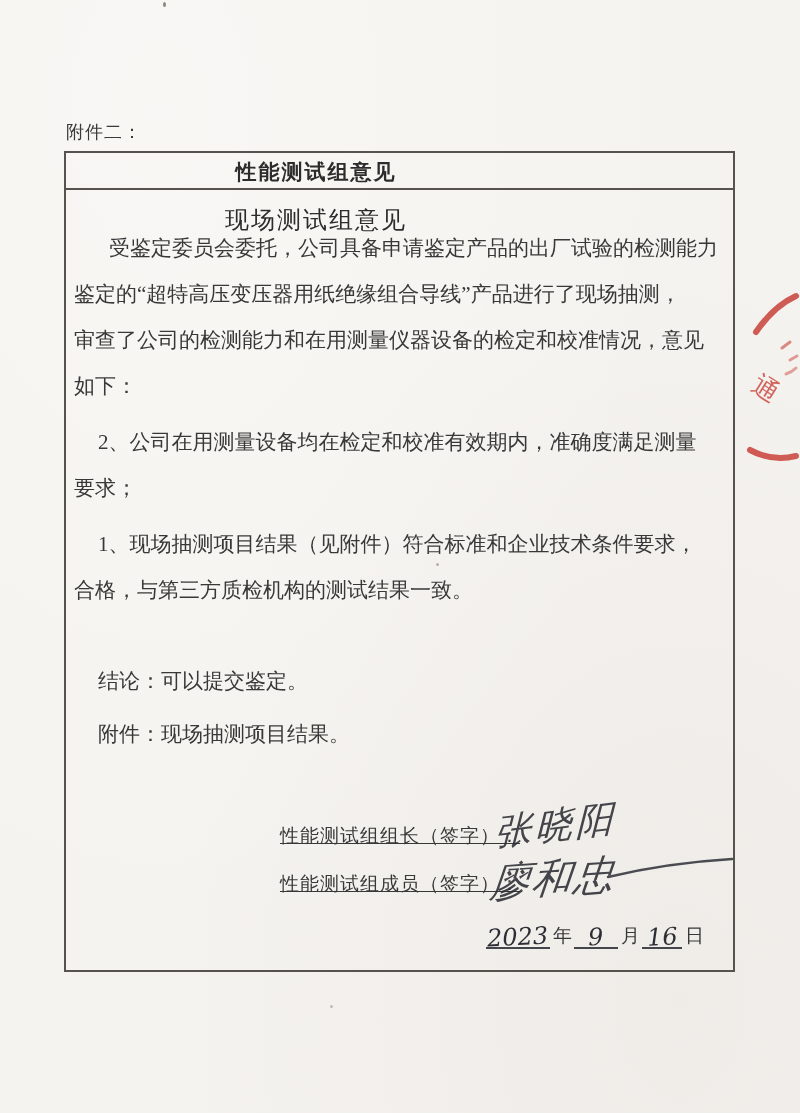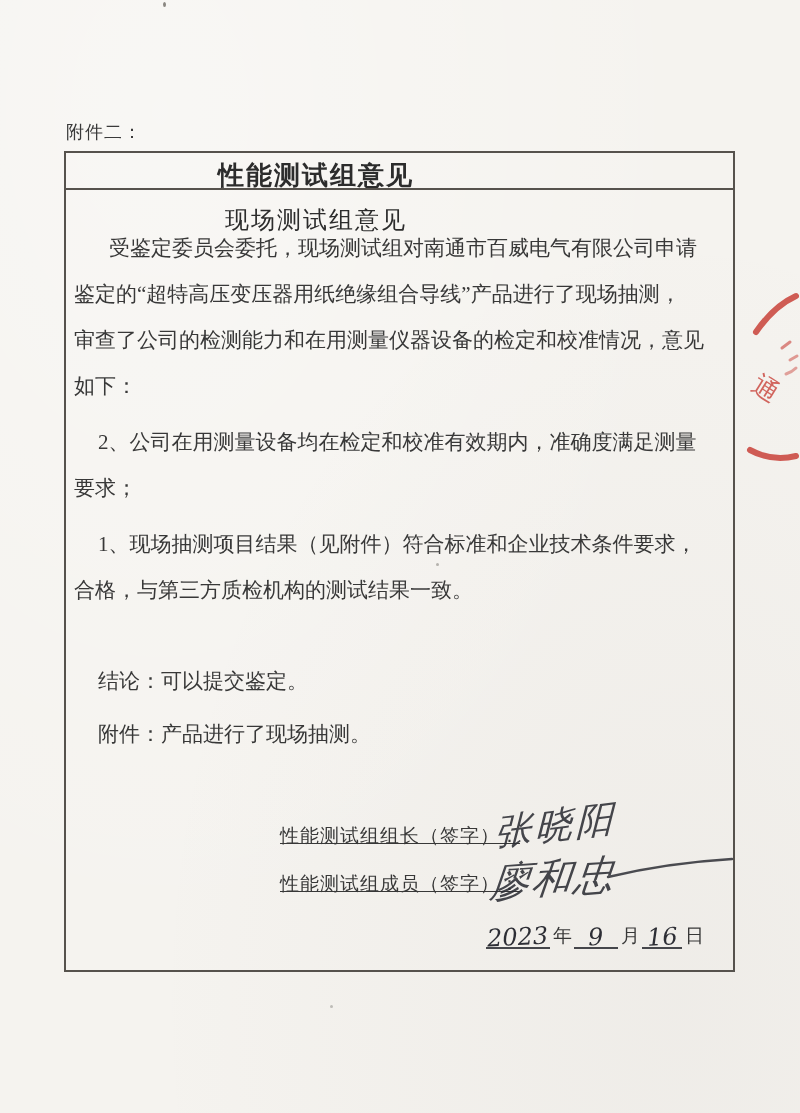--- a/index.html
+++ b/index.html
@@ -31,21 +31,21 @@
     color:#3a3a3a;
   }
   .title-row {
     position:relative; height:35px;
     border-bottom:2px solid #56524d;
   }
   .form-title {
     position:absolute; left:250px; top:5px;
     transform:translateX(-50%);
     font-family:"Liberation Sans", sans-serif;
-    font-weight:bold; font-size:26px; color:#2c2c2c;
+    font-weight:bold; font-size:21px; color:#2c2c2c;
     letter-spacing:2px; white-space:nowrap;
   }
   .form-subtitle {
     position:absolute; left:250px; top:51px;
     transform:translateX(-50%);
     font-family:"Liberation Sans", sans-serif;
     font-weight:normal; font-size:24px; color:#2c2c2c;
     letter-spacing:2px; white-space:nowrap;
   }
   .body-text {
@@ -121,30 +121,30 @@
 
   <div class="form-box">
 
     <div class="title-row">
       <span class="form-title">性能测试组意见</span>
     </div>
 
     <span class="form-subtitle">现场测试组意见</span>
 
     <div class="body-text">
-      <p class="para intro">受鉴定委员会委托，现场测试组对南通市百威电气有限公司申请
+      <p class="para intro">受鉴定委员会委托，公司具备申请鉴定产品的出厂试验的检测能力
 鉴定的“超特高压变压器用纸绝缘组合导线”产品进行了现场抽测，
 审查了公司的检测能力和在用测量仪器设备的检定和校准情况，意见
 如下：</p>
       <p class="para item">2、公司在用测量设备均在检定和校准有效期内，准确度满足测量
 要求；</p>
       <p class="para item">1、现场抽测项目结果（见附件）符合标准和企业技术条件要求，
 合格，与第三方质检机构的测试结果一致。</p>
       <p class="para conclusion">结论：可以提交鉴定。</p>
-      <p class="para attach-note">附件：产品进行了现场抽测。</p>
+      <p class="para attach-note">附件：现场抽测项目结果。</p>
     </div>
 
     <span class="sig-label leader">性能测试组组长（签字）：</span>
     <span class="handwrite sig-name leader">张晓阳</span>
 
     <span class="sig-label member">性能测试组成员（签字）：</span>
     <span class="handwrite sig-name member">廖和忠</span>
     <svg class="sig-stroke" width="130" height="30">
       <path d="M2 24 Q 60 10 126 6" stroke="#2d2e35" stroke-width="2.4" fill="none" stroke-linecap="round" opacity="0.85"></path>
     </svg>

